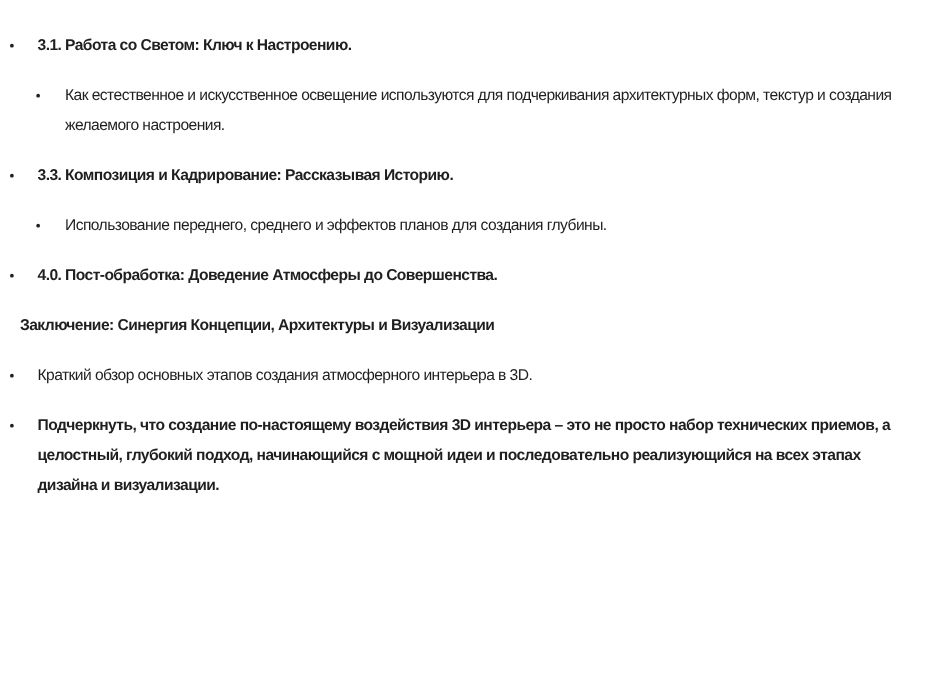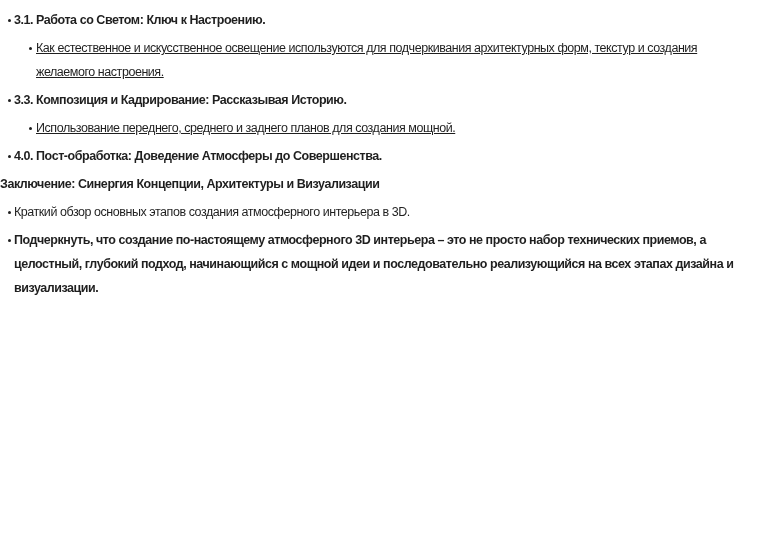--- a/index.html
+++ b/index.html
@@ -21,25 +21,25 @@
   .item {
     position: relative;
     font-size: 12.5px;
     line-height: 24px;
     letter-spacing: -0.45px;
     margin: 0 0 4px 0;
     padding-right: 26px;
     box-sizing: border-box;
   }
   .item p {
-    margin: 0;
+    margin: 16px;
   }
   .lvl0 { padding-left: 0; }
   .lvl1 { padding-left: 14px; }
-  .lvl2 { padding-left: 36px; text-decoration: underline; }
+  .lvl2 { padding-left: 36px; }
   .bold { font-weight: bold; }
   .dot {
     position: absolute;
     top: 10.5px;
     width: 3px;
     height: 3px;
     border-radius: 50%;
     background: #1f1f1f;
   }
   .lvl1 > .dot { left: 8px; }
@@ -65,36 +65,36 @@
 
 
   <div class="item lvl1 bold">
     <span class="dot"></span>
     <p>3.3. Композиция и Кадрирование: Рассказывая Историю.</p>
   </div>
 
 
   <div class="item lvl2">
     <span class="dot"></span>
-    <p>Использование переднего, среднего и заднего планов для создания мощной.</p>
+    <p>Использование переднего, среднего и эффектов планов для создания глубины.</p>
   </div>
 
   <div class="item lvl1 bold">
     <span class="dot"></span>
     <p>4.0. Пост-обработка: Доведение Атмосферы до Совершенства.</p>
   </div>
 
 
   <div class="item lvl0 bold">
     <p>Заключение: Синергия Концепции, Архитектуры и Визуализации</p>
   </div>
 
   <div class="item lvl1">
     <span class="dot"></span>
     <p>Краткий обзор основных этапов создания атмосферного интерьера в 3D.</p>
   </div>
 
   <div class="item lvl1 bold">
     <span class="dot"></span>
-    <p>Подчеркнуть, что создание по-настоящему атмосферного 3D интерьера – это не просто набор технических приемов, а целостный, глубокий подход, начинающийся с мощной идеи и последовательно реализующийся на всех этапах дизайна и визуализации.</p>
+    <p>Подчеркнуть, что создание по-настоящему воздействия 3D интерьера – это не просто набор технических приемов, а целостный, глубокий подход, начинающийся с мощной идеи и последовательно реализующийся на всех этапах дизайна и визуализации.</p>
   </div>
 
 </div>
 
 </body></html>

